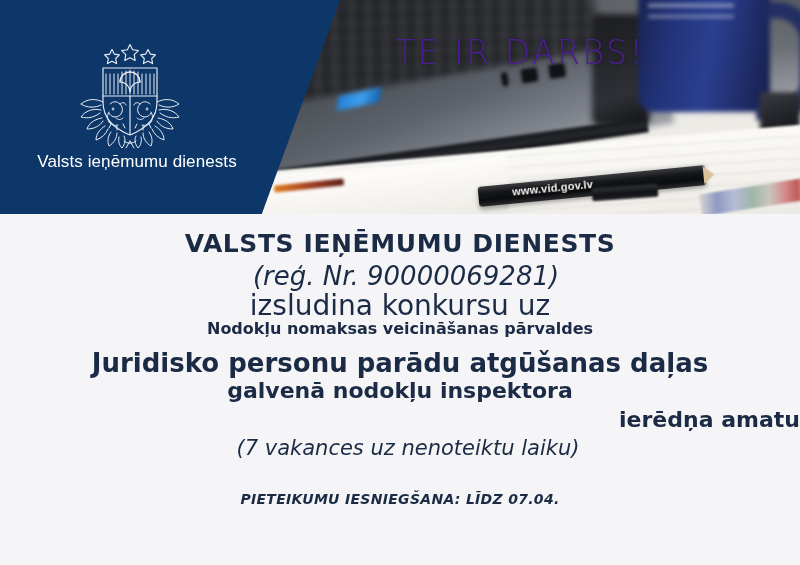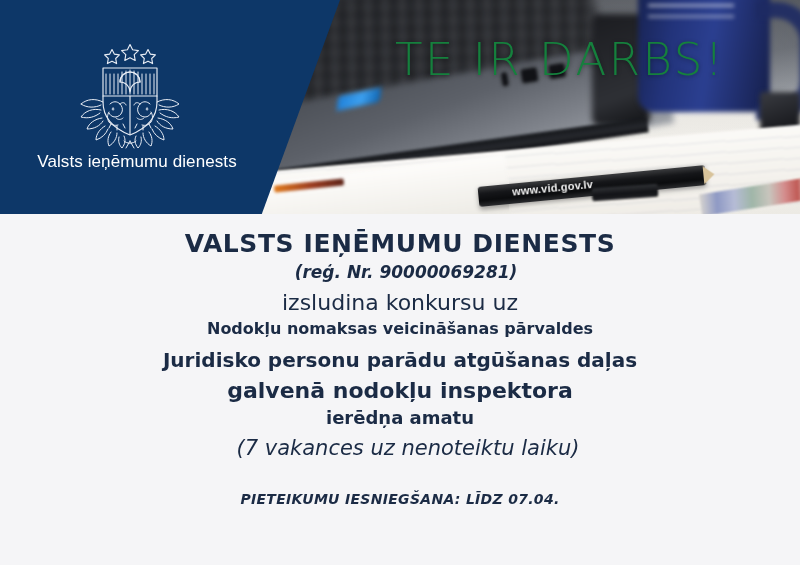--- a/index.html
+++ b/index.html
@@ -318,23 +318,23 @@
     font-weight: 400;
     letter-spacing: 0.1px;
     text-align: center;
   }
 
   
   .headline {
     position: absolute;
     left: 395px;
     top: 33px;
-    color: #15803d;
+    color: #4c1d95;
     font-family: "DejaVu Sans", sans-serif;
-    font-size: 45px;
+    font-size: 33px;
     font-weight: 300;
     letter-spacing: 2.5px;
     white-space: nowrap;
     text-shadow: 0 1px 4px rgba(0,0,0,0.35);
   }
 
   
   .body-area {
     position: absolute;
     left: 0;
@@ -350,41 +350,41 @@
     font-family: "DejaVu Sans", sans-serif;
     line-height: 1.06;
   }
 
   .l-title {
     position: absolute; left: 0; right: 0; top: 17px;
     font-size: 25px; font-weight: 700; letter-spacing: 0.6px;
   }
   .l-reg {
     position: absolute; left: 12px; right: 0; top: 49px;
-    font-size: 17px; font-weight: 700; font-style: italic;
+    font-size: 26px; font-weight: 400; font-style: italic;
   }
   .l-announce {
     position: absolute; left: 0; right: 0; top: 77px;
-    font-size: 22px; font-weight: 400;
+    font-size: 28px; font-weight: 400;
   }
   .l-dept1 {
     position: absolute; left: 0; right: 0; top: 107px;
     font-size: 16px; font-weight: 700;
   }
   .l-dept2 {
     position: absolute; left: 0; right: 0; top: 136px;
-    font-size: 20px; font-weight: 700;
+    font-size: 26px; font-weight: 700;
   }
   .l-pos1 {
     position: absolute; left: 0; right: 0; top: 165px;
     font-size: 22px; font-weight: 700;
   }
   .l-pos2 {
     position: absolute; left: 0; right: 0; top: 194px;
-    font-size: 18px; font-weight: 700;
+    font-size: 22px; font-weight: 700; text-align: right;
   }
   .l-vac {
     position: absolute; left: 16px; right: 0; top: 223px;
     font-size: 21px; font-weight: 400; font-style: italic;
   }
   .l-deadline {
     position: absolute; left: 0; right: 0; top: 278px;
     font-size: 14px; font-weight: 700; font-style: italic; letter-spacing: 0.3px;
   }
 </style>

